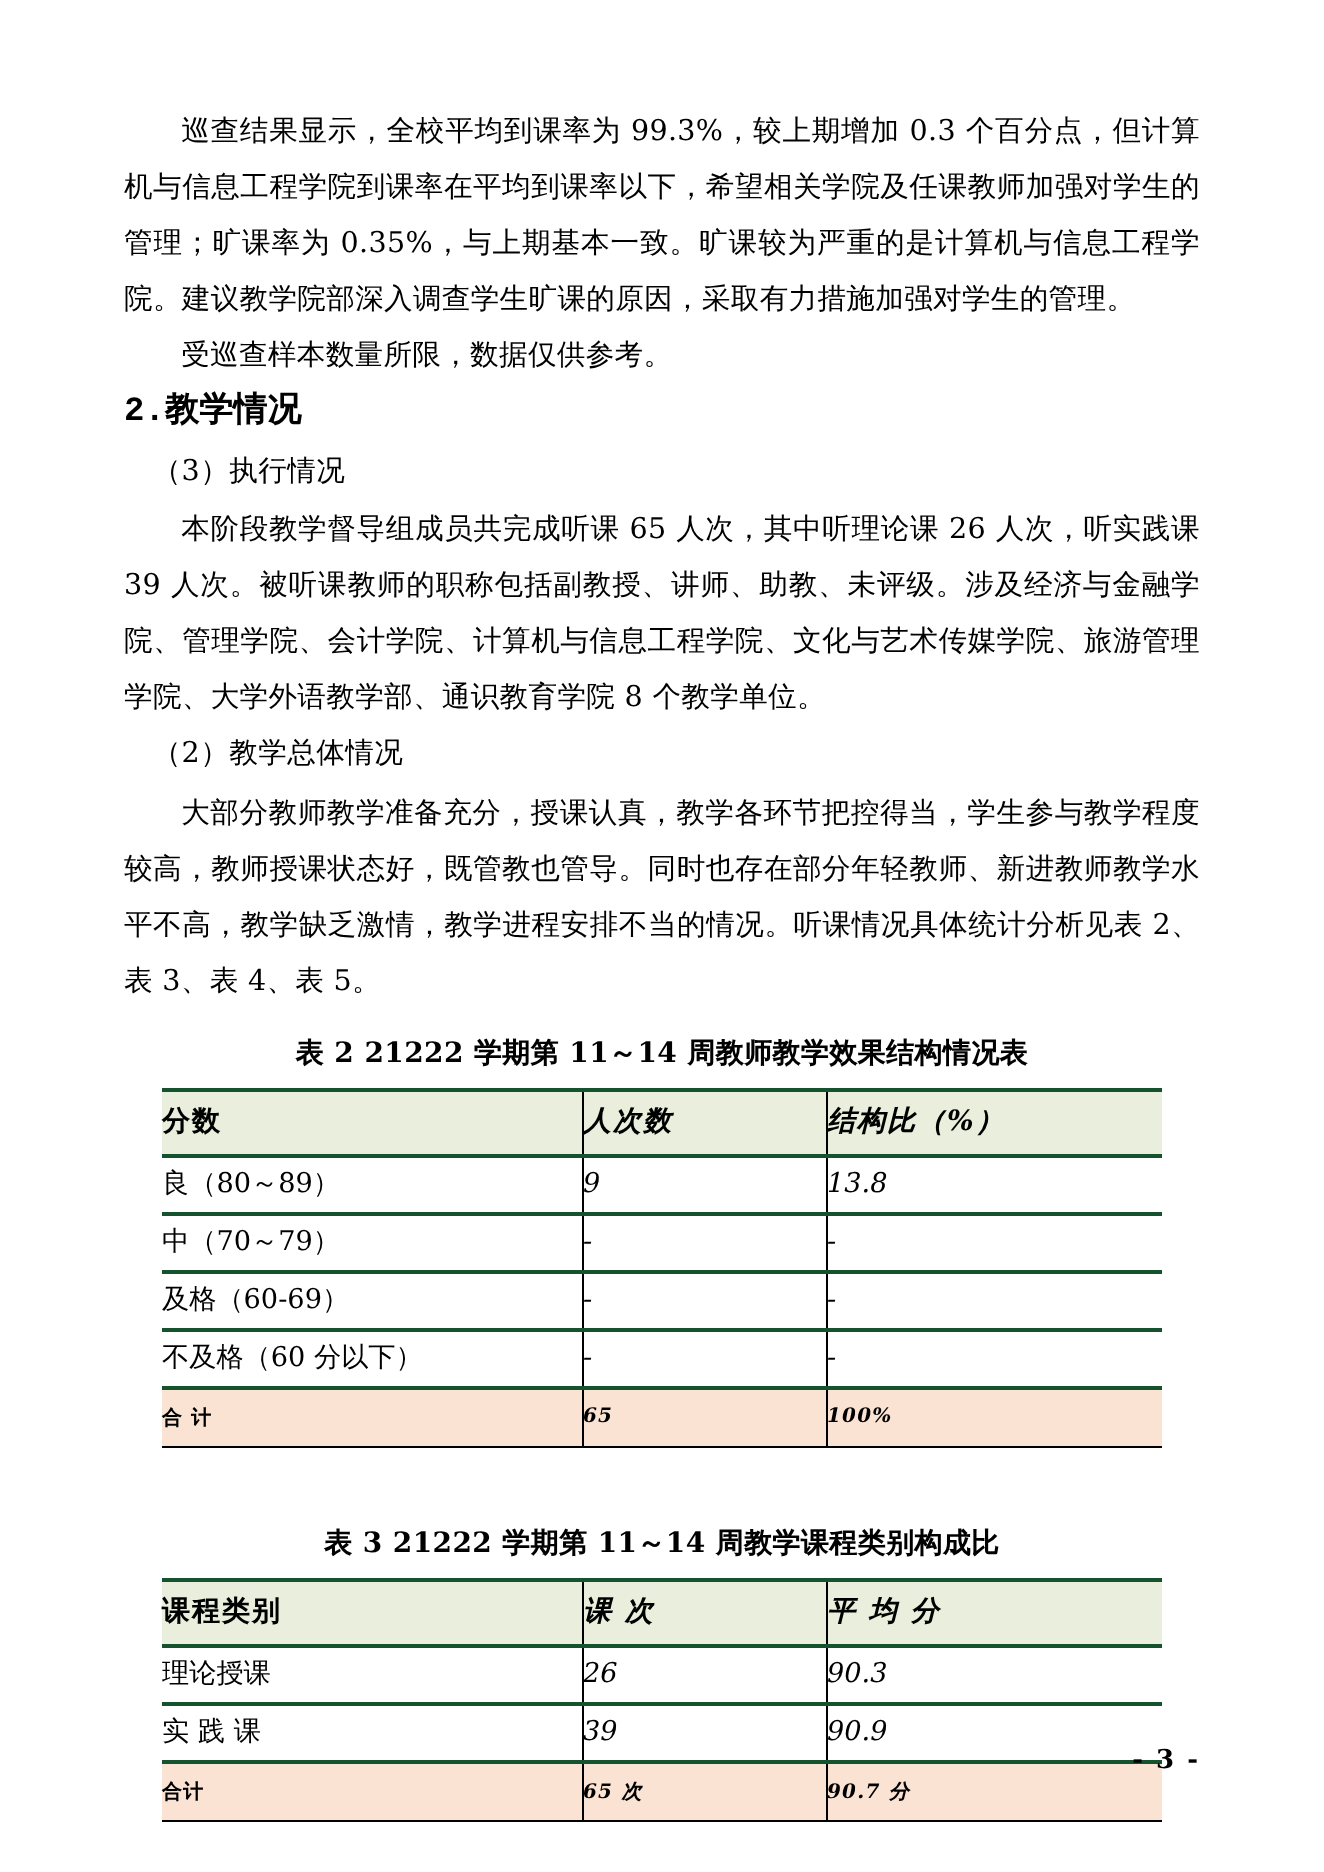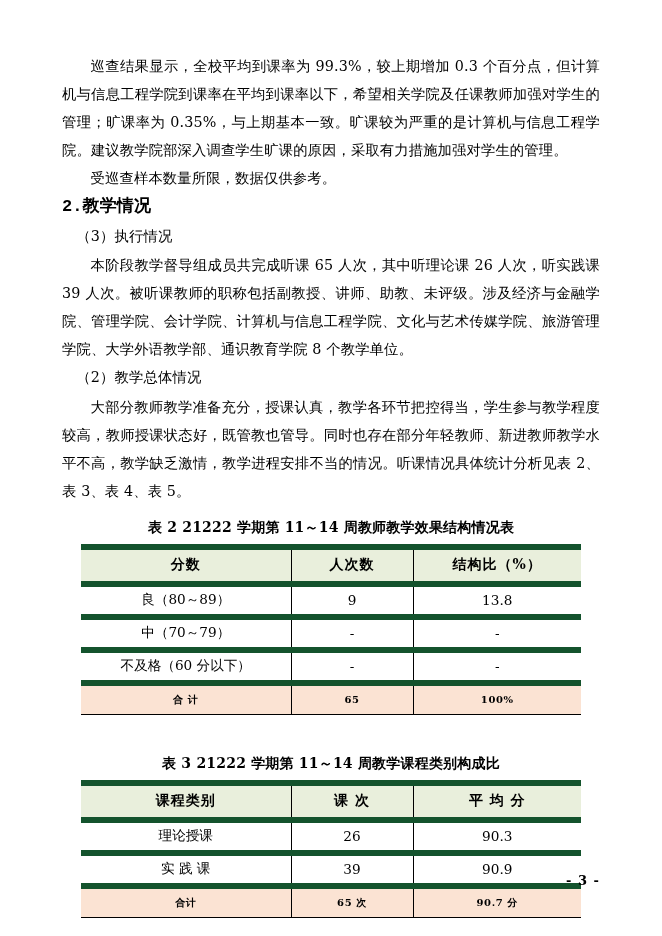--- a/index.html
+++ b/index.html
@@ -67,32 +67,33 @@
     table-layout: fixed;
   }
   table.doc-table col.c1 { width: 210px; }
   table.doc-table col.c2 { width: 122px; }
   table.doc-table col.c3 { width: 168px; }
 
   table.doc-table th,
   table.doc-table td {
     border-left: none;
     border-right: none;
-    border-top: 6px solid #14532d;
+    border-top: 2px solid #14532d;
     border-bottom: 1px solid #000;
-    text-align: center;
+    text-align: left;
     font-size: 13.6px;
     padding: 0;
     height: 27px;
     vertical-align: middle;
     background: #ffffff;
   }
   
   table.doc-table td.sep, table.doc-table th.sep {
     border-left: 1px solid #000;
+    font-style: italic;
   }
 
   table.doc-table thead th {
     background: #e9efdc;
     font-weight: bold;
     font-size: 14px;
     height: 31px;
     letter-spacing: 1px;
   }
   table.doc-table tr.total-row td {
@@ -154,20 +155,25 @@
         </tr>
       </thead>
       <tbody>
         <tr>
           <td>良（80～89）</td>
           <td class="sep">9</td>
           <td class="sep">13.8</td>
         </tr>
         <tr>
           <td>中（70～79）</td>
+          <td class="sep">-</td>
+          <td class="sep">-</td>
+        </tr>
+        <tr>
+          <td>及格（60-69）</td>
           <td class="sep">-</td>
           <td class="sep">-</td>
         </tr>
         <tr>
           <td>不及格（60 分以下）</td>
           <td class="sep">-</td>
           <td class="sep">-</td>
         </tr>
         <tr class="total-row">
           <td class="sp-wide">合 计</td>

